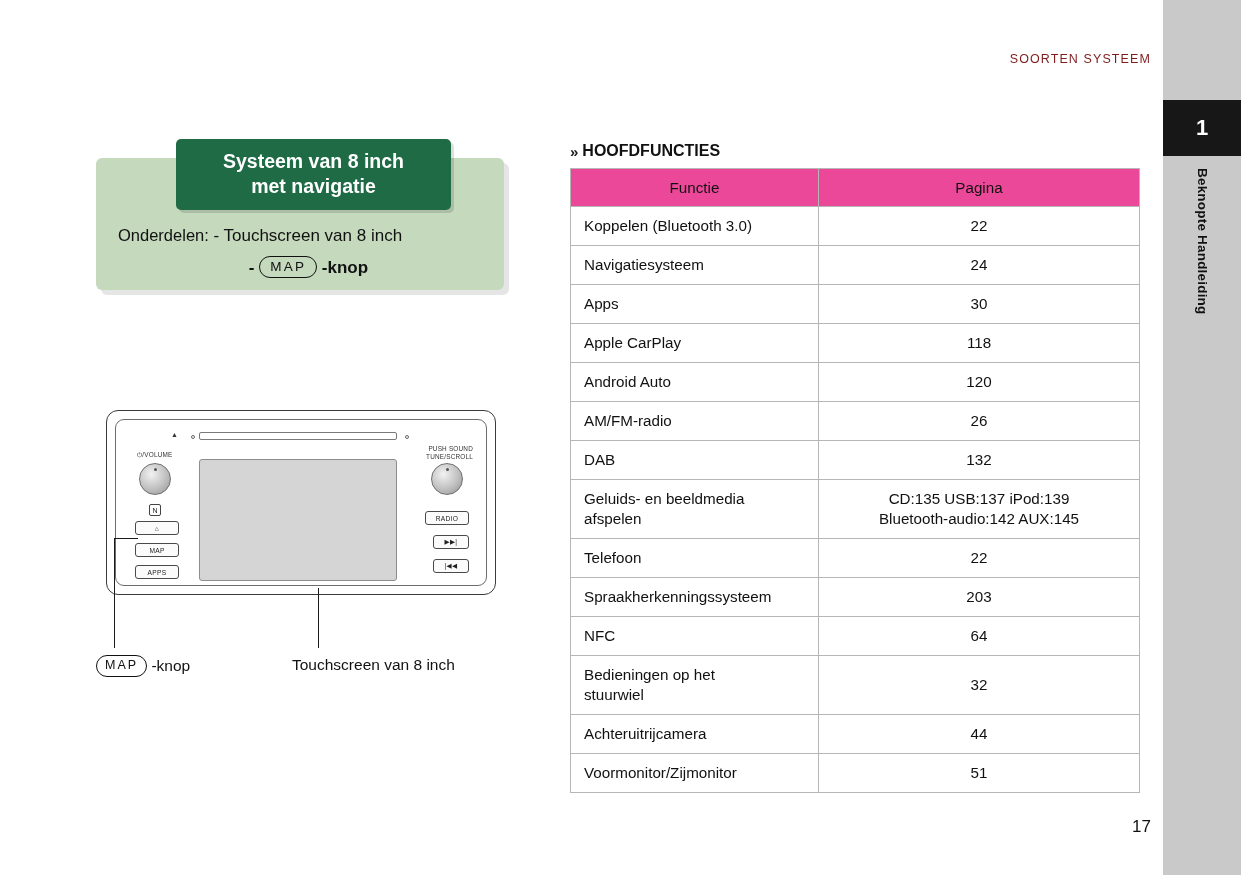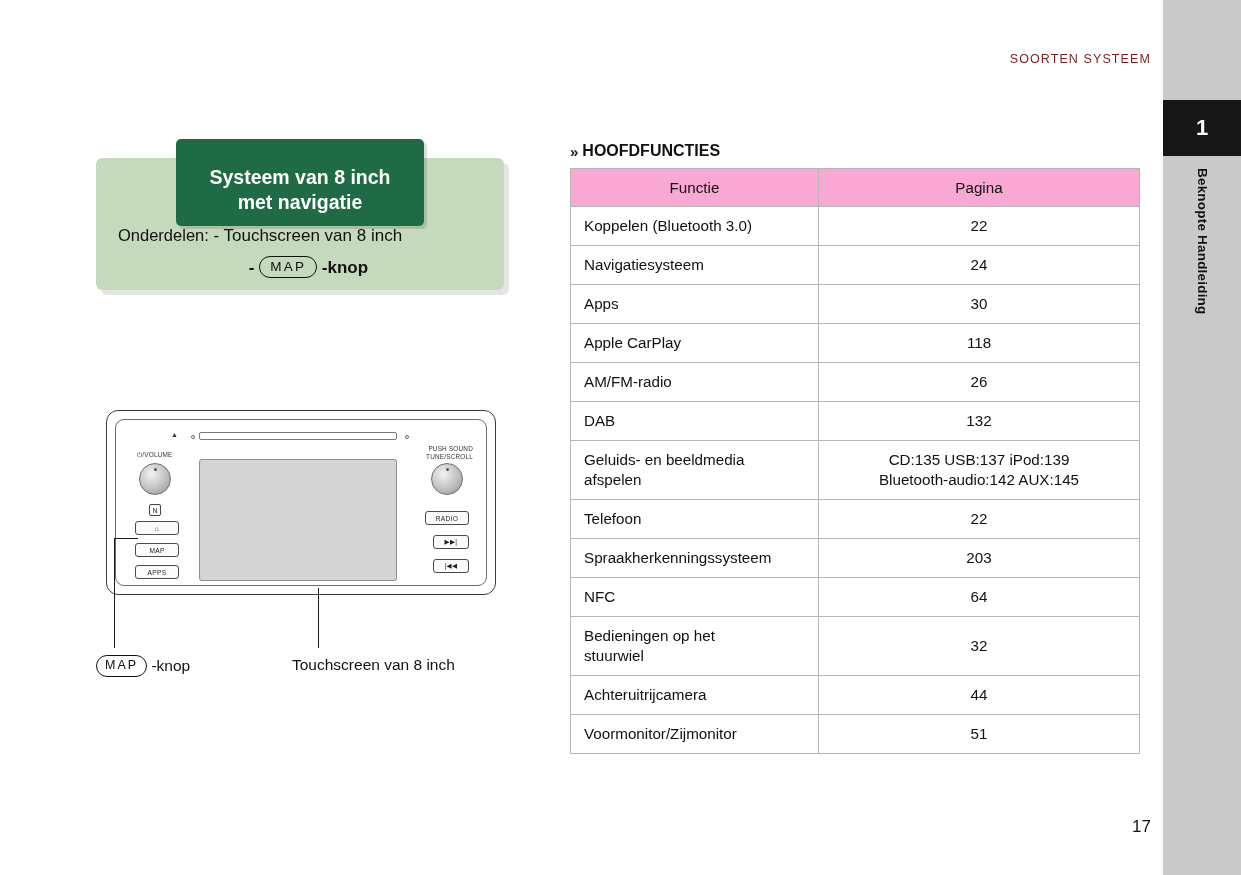--- a/index.html
+++ b/index.html
@@ -71,29 +71,29 @@
     position: absolute;
     left: 96px; top: 158px;
     width: 408px; height: 132px;
     background: #c5d9bd;
     border-radius: 6px;
     box-shadow: 5px 5px 0 rgba(0,0,0,.10);
   }
   .callout-title {
     position: absolute;
     left: 80px; top: -19px;
-    width: 248px;
+    width: 275px;
     background: #1f6b45;
     border-radius: 5px;
     color: #ffffff;
     font-size: 19.5px;
     font-weight: bold;
     text-align: center;
     line-height: 25px;
-    padding: 26px 6px 11px;
+    padding: 10px 6px 11px;
     box-shadow: 3px 3px 0 rgba(0,0,0,.13);
   }
   .callout-body {
     position: absolute;
     left: 0; right: 0; top: 62px;
     font-size: 16.5px;
     color: #111;
     line-height: 30px;
   }
   .callout-line1 {
@@ -262,21 +262,21 @@
     left: 570px; top: 168px;
     width: 570px;
     border-collapse: collapse;
     font-size: 15.2px;
   }
   table.fn th, table.fn td {
     border: 1px solid #b6b6b6;
     padding: 0;
   }
   table.fn thead th {
-    background: #f9a8d4;
+    background: #ec4899;
     font-weight: normal;
     text-align: center;
     height: 38px;
     font-size: 15.2px;
     color: #111;
   }
   table.fn td.fn-name {
     padding: 9px 0 9px 13px;
     width: 248px;
     line-height: 20px;
@@ -393,20 +393,24 @@
       </tr>
     <tr>
         <td class="fn-name">Apps</td>
         <td class="fn-page">30</td>
       </tr>
     <tr>
         <td class="fn-name">Apple CarPlay</td>
         <td class="fn-page">118</td>
       </tr>
     <tr>
+        <td class="fn-name">Android Auto</td>
+        <td class="fn-page">120</td>
+      </tr>
+    <tr>
         <td class="fn-name">AM/FM-radio</td>
         <td class="fn-page">26</td>
       </tr>
     <tr>
         <td class="fn-name">DAB</td>
         <td class="fn-page">132</td>
       </tr>
     <tr>
         <td class="fn-name" style="padding-right:52px;">Geluids- en beeldmedia afspelen</td>
         <td class="fn-page">CD:135   USB:137   iPod:139

